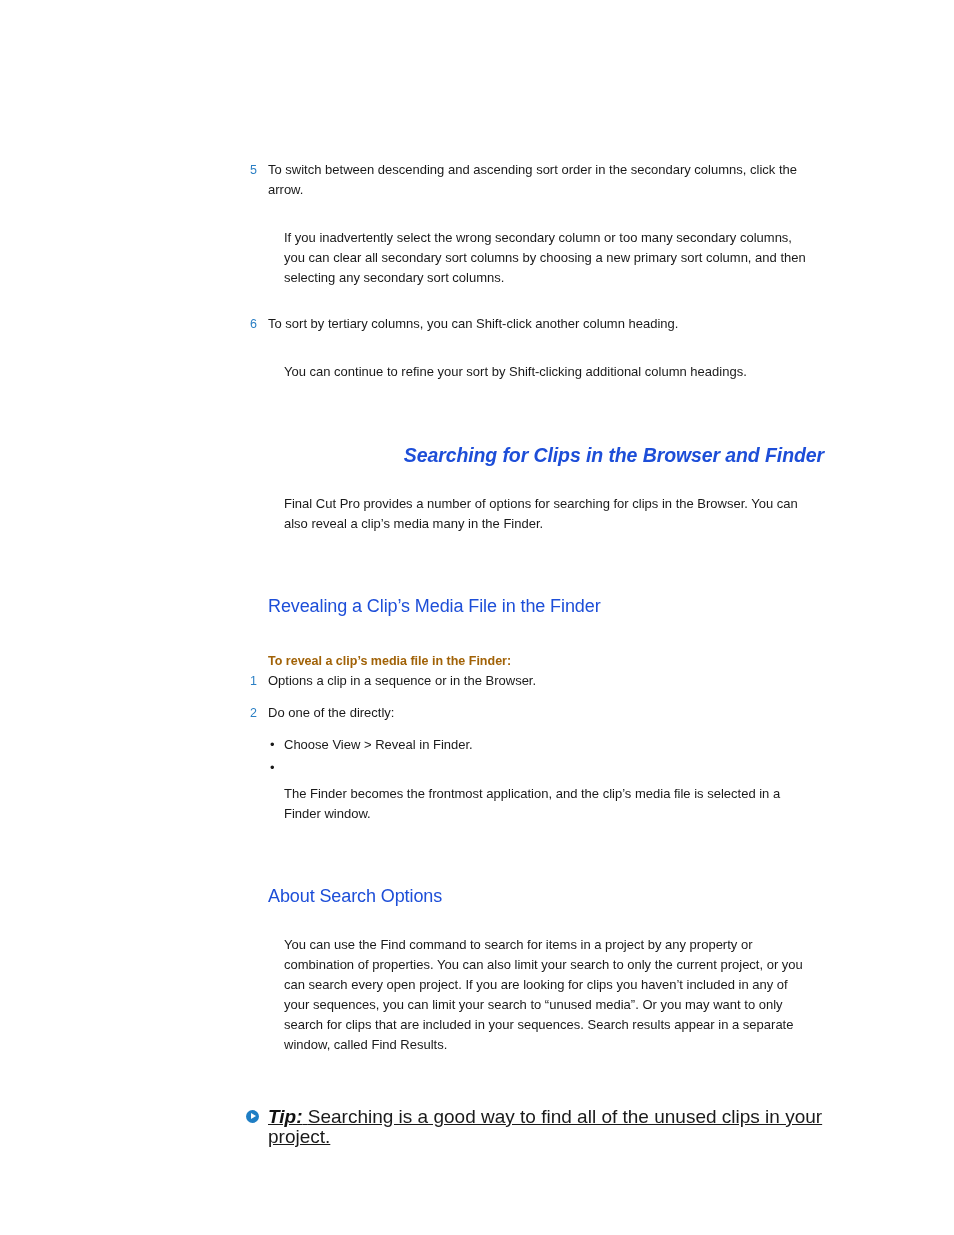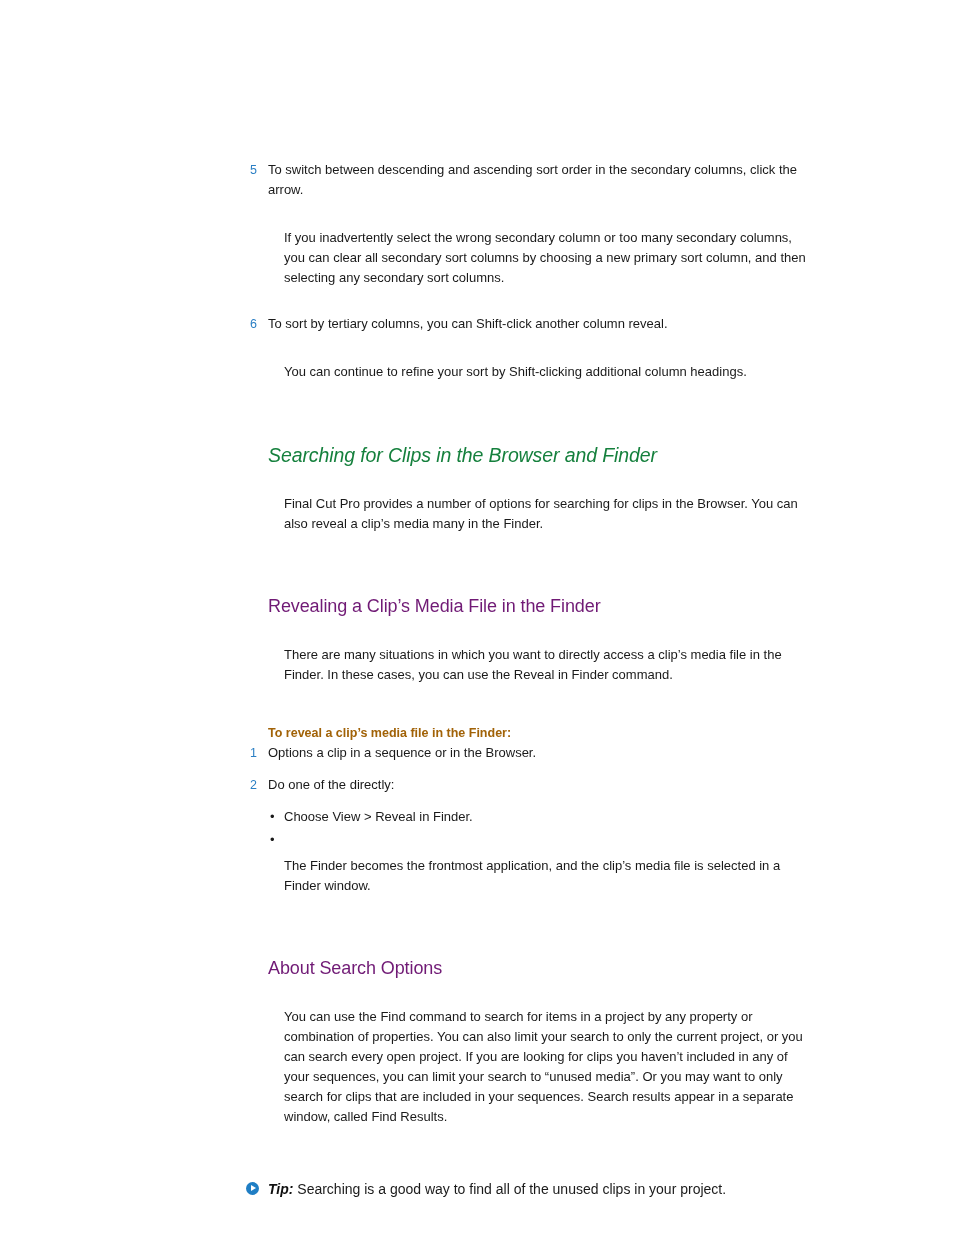--- a/index.html
+++ b/index.html
@@ -75,32 +75,33 @@
     font-size: 13px;
     color: #1a1a1a;
   }
 
   
   .h1-sec {
     margin: 0;
     padding-left: 18px;
     font-size: 19.5px;
     line-height: 26px;
-    font-weight: normal;
+    font-weight: bold;
     font-style: italic;
-    color: #15803d;
+    color: #1d4ed8;
     letter-spacing: -0.1px;
+    text-align: right;
   }
   .h2-sec {
     margin: 0;
     padding-left: 18px;
     font-size: 18px;
     line-height: 25px;
     font-weight: normal;
-    color: #701a75;
+    color: #1d4ed8;
     letter-spacing: -0.1px;
   }
   .h3-proc {
     margin: 0;
     padding-left: 18px;
     font-size: 12.5px;
     line-height: 20px;
     font-weight: bold;
     color: #a16207;
   }
@@ -108,22 +109,23 @@
   
   .sp-10 { height: 10px; }
   .sp-14 { height: 14px; }
   .sp-22 { height: 22px; }
   .sp-44 { height: 44px; }
 
   
   .tip-row {
     position: relative;
     padding-left: 18px;
-    font-size: 14px;
-    line-height: 20px;
+    font-size: 19px;
+    line-height: 20px;
+    text-decoration: underline;
   }
   .tip-icon {
     position: absolute;
     left: -4px;
     top: 3px;
     width: 13px;
     height: 13px;
     border-radius: 50%;
     background: #1f7ec4;
     display: block;
@@ -168,42 +170,41 @@
     </div>
 
     <div class="sp-10"></div>
 
     <p class="para">If you inadvertently select the wrong secondary column or too many secondary columns, you can clear all secondary sort columns by choosing a new primary sort column, and then selecting any secondary sort columns.</p>
 
     <div class="sp-10"></div>
 
     <div class="num-item">
       <span class="num">6</span>
-      <span class="num-body">To sort by tertiary columns, you can Shift-click another column reveal.</span>
+      <span class="num-body">To sort by tertiary columns, you can Shift-click another column heading.</span>
     </div>
 
     <div class="sp-10"></div>
 
     <p class="para">You can continue to refine your sort by Shift-clicking additional column headings.</p>
 
     <div class="sp-44"></div>
 
     <h1 class="h1-sec">Searching for Clips in the Browser and Finder</h1>
 
     <div class="sp-10"></div>
 
     <p class="para">Final Cut Pro provides a number of options for searching for clips in the Browser. You can also reveal a clip’s media many in the Finder.</p>
 
     <div class="sp-44"></div>
 
     <h2 class="h2-sec">Revealing a Clip’s Media File in the Finder</h2>
 
     <div class="sp-10"></div>
 
-    <p class="para">There are many situations in which you want to directly access a clip’s media file in the Finder. In these cases, you can use the Reveal in Finder command.</p>
 
     <div class="sp-22"></div>
 
     <h3 class="h3-proc">To reveal a clip’s media file in the Finder:</h3>
 
     <div class="num-item">
       <span class="num">1</span>
       <span class="num-body">Options a clip in a sequence or in the Browser.</span>
     </div>
 

